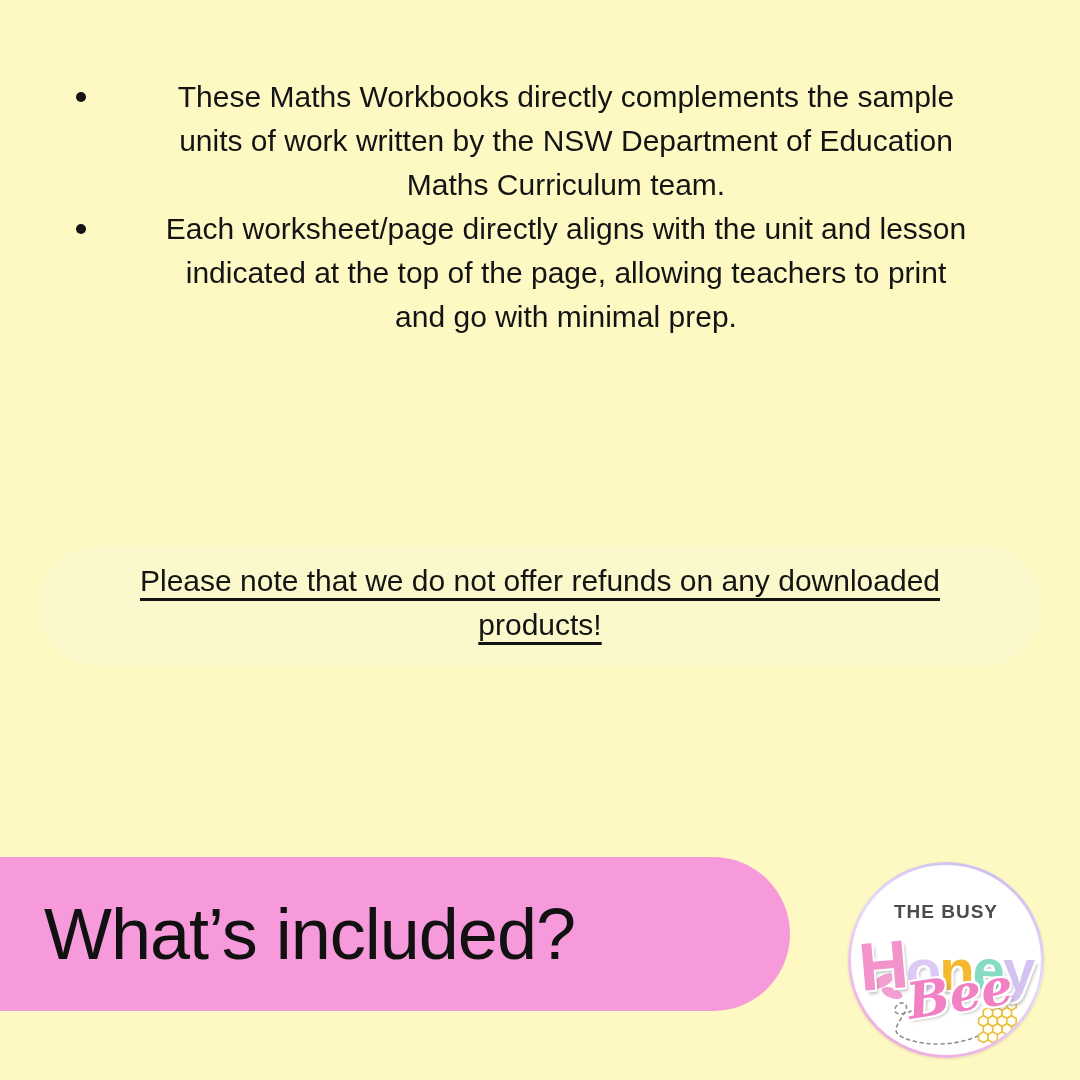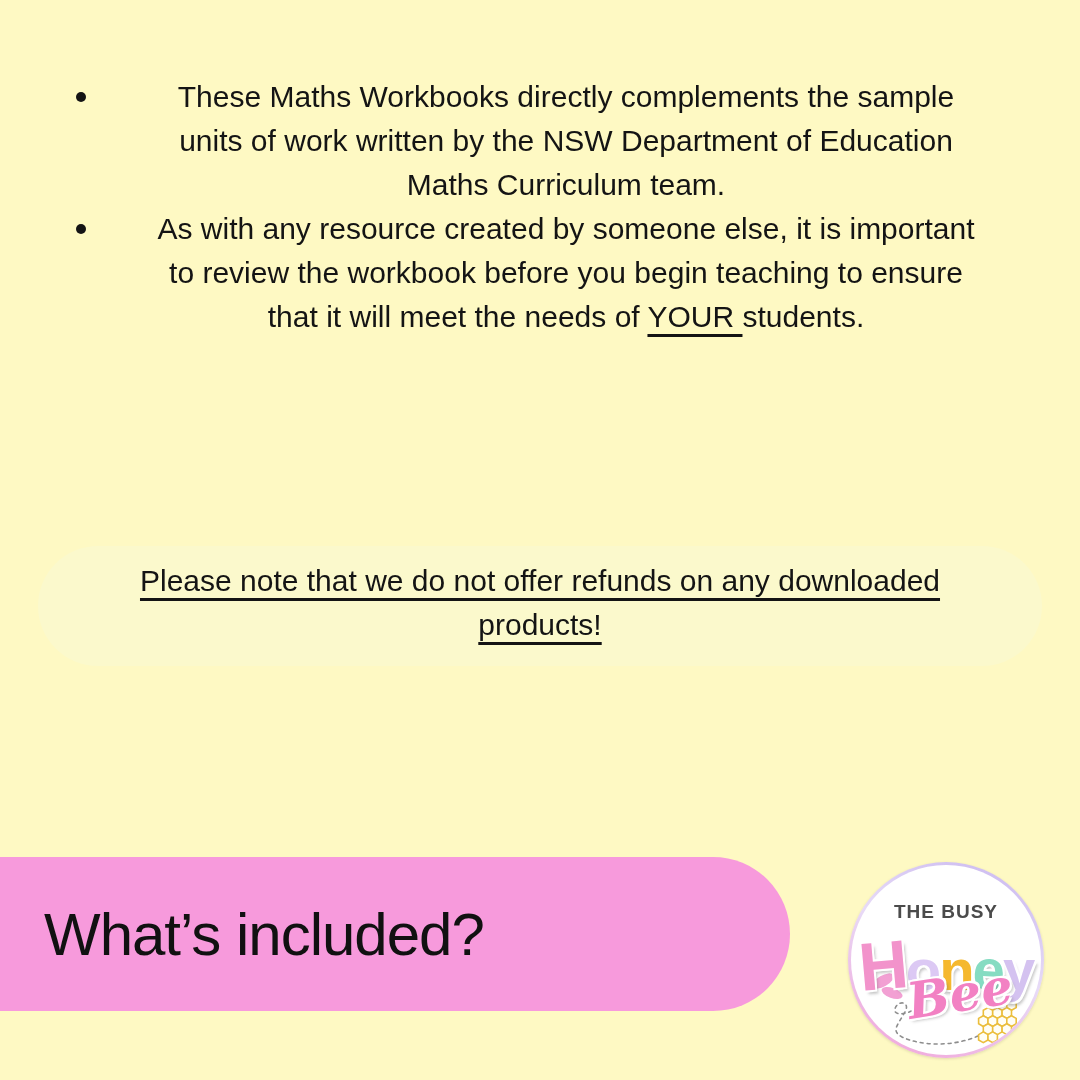--- a/index.html
+++ b/index.html
@@ -27,21 +27,21 @@
     position:absolute;top:690px;left:40px;width:1000px;text-align:center;
     font-size:30px;line-height:44px;
   }
   
   .banner{
     position:absolute;top:857px;left:0;width:790px;height:154px;
     background:#F79ADC;border-radius:0 80px 80px 0;
     display:flex;align-items:center;
   }
   .banner-label{
-    padding-left:44px;font-size:60px;letter-spacing:-1px;color:#111;white-space:nowrap;
+    padding-left:44px;font-size:72px;letter-spacing:-1px;color:#111;white-space:nowrap;
   }
   
   .logo{
     position:absolute;left:848px;top:862px;width:196px;height:196px;border-radius:50%;
     background:linear-gradient(205deg,#CBBAF0 5%,#E7DBF7 45%,#F2A6DA 95%);
     box-shadow:0 1px 3px rgba(0,0,0,0.12);
   }
   .logo-inner{
     position:absolute;inset:3px;border-radius:50%;background:#fff;overflow:hidden;
   }
@@ -78,23 +78,23 @@
 
   <section class="bullets">
     <div class="bullet-item">
       <span class="bullet-dot"></span>
       <span class="seg-host"><span>These Maths Workbooks directly complements the sample
 units of work written by the NSW Department of Education
 Maths Curriculum team.</span></span>
     </div>
     <div class="bullet-item">
       <span class="bullet-dot"></span>
-      <span class="seg-host"><span>As with any resource created by someone else, it is important
-to review the workbook before you begin teaching to ensure
-that it will meet the needs of </span><span class="u">YOUR </span><span>students.</span></span>
+      <span class="seg-host"><span>Each worksheet/page directly aligns with the unit and lesson
+indicated at the top of the page, allowing teachers to print
+and go with minimal prep.</span></span>
     </div>
   </section>
 
   <div class="note-box" style="background-color: rgb(251, 249, 204);">
     <span class="seg-host"><span class="u">Please note that we do not offer refunds on any downloaded
 products!</span></span>
   </div>
 
 
   <div class="banner" style="background-color: rgb(247, 154, 220);">

